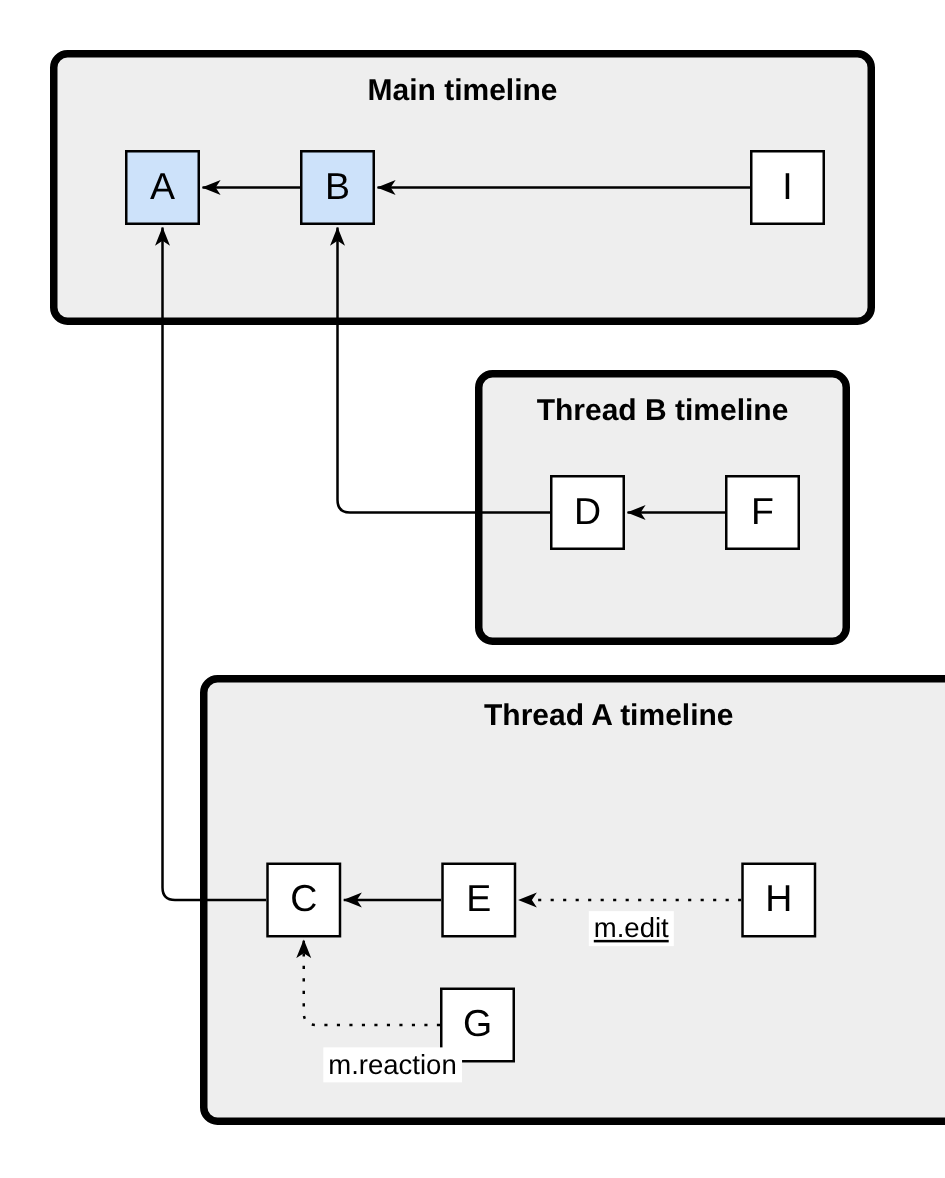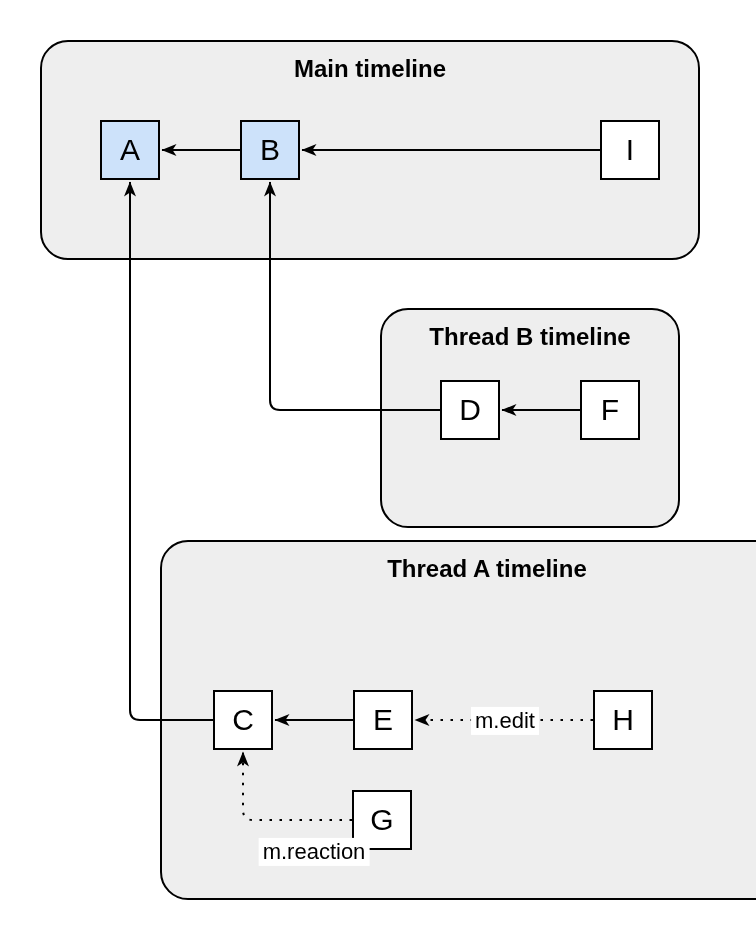--- a/index.html
+++ b/index.html
@@ -7,22 +7,22 @@
     padding: 0;
     background: #ffffff;
     font-family: "Liberation Sans", sans-serif;
   }
   #stage {
     position: relative;
     overflow: hidden;
   }
   .container {
     position: absolute;
-    border: 2px solid #ec4899;
-    border-radius: 28px;
+    border: 6px solid #ec4899;
+    border-radius: 14px;
     box-sizing: border-box;
     z-index: 1;
   }
   .container-title {
     text-align: center;
     padding-top: 13px;
     font-weight: bold;
     font-size: 24px;
     color: #000000;
     letter-spacing: 0;
@@ -81,27 +81,27 @@
       <path d="M 580 410 L 502 410" class="edge" stroke="#000000" marker-end="url(#arrowhead)"></path>
       <path d="M 440 410 L 280 410 Q 270 410 270 400 L 270 182" class="edge" stroke="#000000" marker-end="url(#arrowhead)"></path>
       <path d="M 213 720 L 140 720 Q 130 720 130 710 L 130 182" class="edge" stroke="#000000" marker-end="url(#arrowhead)"></path>
       <path d="M 353 720 L 275 720" class="edge" stroke="#000000" marker-end="url(#arrowhead)"></path>
       <path d="M 593 720 L 415 720" class="edge dotted" stroke="#000000" marker-end="url(#arrowhead)"></path>
       <path d="M 352 820 L 253 820 Q 243 820 243 810 L 243 752" class="edge dotted" stroke="#000000" marker-end="url(#arrowhead)"></path>
     </svg>
 <div class="container" style="left: 40px; top: 40px; width: 660px; height: 220px; background: rgb(238, 238, 238); border-color: rgb(0, 0, 0);">
       <div class="container-title">Main timeline</div>
     </div>
-    <div class="container" style="left: 380px; top: 308px; width: 300px; height: 220px; background: rgb(238, 238, 238); border-color: rgb(0, 0, 0);">
+    <div class="container" style="left: 380px; top: 296px; width: 300px; height: 220px; background: rgb(238, 238, 238); border-color: rgb(0, 0, 0);">
       <div class="container-title">Thread B timeline</div>
     </div>
     <div class="container" style="left: 160px; top: 540px; width: 654px; height: 360px; background: rgb(238, 238, 238); border-color: rgb(0, 0, 0);">
       <div class="container-title">Thread A timeline</div>
     </div>
-    <div class="edge-label" style="left: 505px; top: 721px; background: rgb(255, 255, 255);">m.edit</div>
+    <div class="edge-label" style="left: 505px; top: 743px; background: rgb(255, 255, 255); text-decoration: underline;">m.edit</div>
     <div class="edge-label" style="left: 274px; top: 852px; background: rgb(255, 255, 255); margin-left: 40px;">m.reaction</div>
     <div class="node" style="left: 100px; top: 120px; width: 60px; height: 60px; background: rgb(205, 226, 250); border-color: rgb(0, 0, 0);">A</div>
     <div class="node" style="left: 240px; top: 120px; width: 60px; height: 60px; background: rgb(205, 226, 250); border-color: rgb(0, 0, 0);">B</div>
     <div class="node" style="left: 600px; top: 120px; width: 60px; height: 60px; background: rgb(255, 255, 255); border-color: rgb(0, 0, 0);">I</div>
     <div class="node" style="left: 440px; top: 380px; width: 60px; height: 60px; background: rgb(255, 255, 255); border-color: rgb(0, 0, 0);">D</div>
     <div class="node" style="left: 580px; top: 380px; width: 60px; height: 60px; background: rgb(255, 255, 255); border-color: rgb(0, 0, 0);">F</div>
     <div class="node" style="left: 213px; top: 690px; width: 60px; height: 60px; background: rgb(255, 255, 255); border-color: rgb(0, 0, 0);">C</div>
     <div class="node" style="left: 353px; top: 690px; width: 60px; height: 60px; background: rgb(255, 255, 255); border-color: rgb(0, 0, 0);">E</div>
     <div class="node" style="left: 593px; top: 690px; width: 60px; height: 60px; background: rgb(255, 255, 255); border-color: rgb(0, 0, 0);">H</div>
     <div class="node" style="left: 352px; top: 790px; width: 60px; height: 60px; background: rgb(255, 255, 255); border-color: rgb(0, 0, 0);">G</div>

